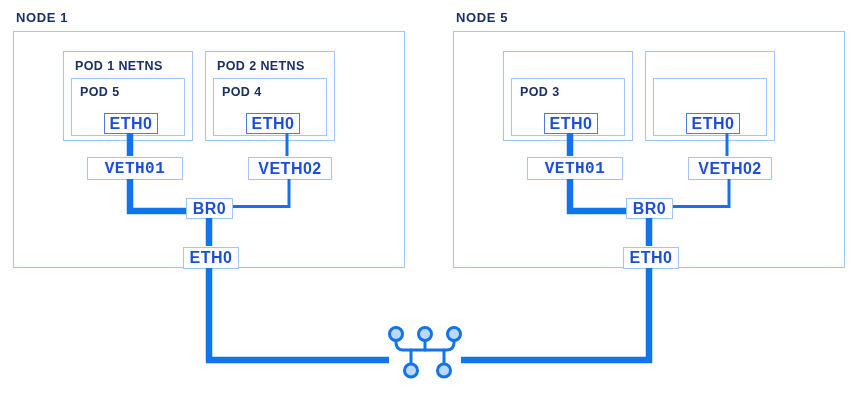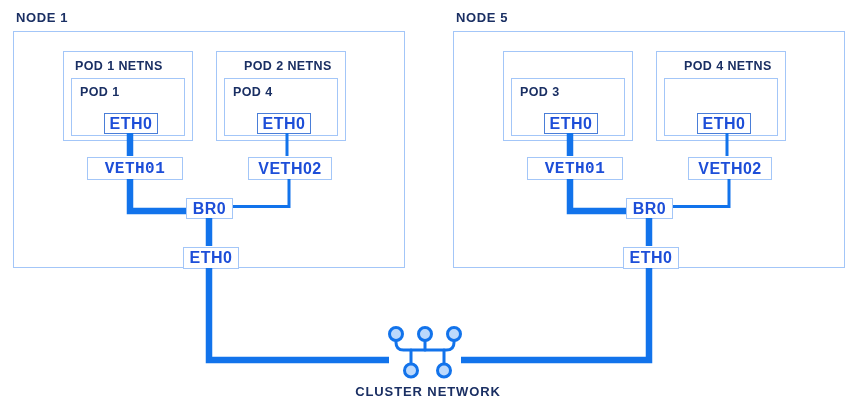--- a/index.html
+++ b/index.html
@@ -35,21 +35,21 @@
   }
   .netns {
     position: absolute;
     top: 19px;
     width: 130px;
     height: 90px;
     border: 1.5px solid #a3c6f8;
     box-sizing: border-box;
   }
   .netns--a { left: 49px; }
-  .netns--b { left: 202px; padding-left: 16px; }
+  .netns--b { left: 191px; }
   .netns-label {
     margin: 7px 0 0 11px;
     font-size: 12.5px;
     letter-spacing: 0.4px;
     white-space: nowrap;
   }
   .podbox {
     position: absolute;
     left: 7px;
     top: 26px;
@@ -113,21 +113,21 @@
 <body>
 
 <div class="canvas">
 
   <div class="node node--1">
     <div class="node-label">NODE 1</div>
 
     <div class="netns netns--a">
       <div class="netns-label">POD 1 NETNS</div>
       <div class="podbox">
-        <div class="podbox-label">POD 1</div>
+        <div class="podbox-label">POD 5</div>
         <div class="chip chip--ethpod">ETH0</div>
       </div>
     </div>
 
     <div class="netns netns--b">
       <div class="netns-label">POD 2 NETNS</div>
       <div class="podbox">
         <div class="podbox-label">POD 4</div>
         <div class="chip chip--ethpod">ETH0</div>
       </div>
@@ -143,21 +143,20 @@
     <div class="node-label">NODE 5</div>
 
     <div class="netns netns--a">
       <div class="podbox">
         <div class="podbox-label">POD 3</div>
         <div class="chip chip--ethpod">ETH0</div>
       </div>
     </div>
 
     <div class="netns netns--b">
-      <div class="netns-label">POD 4 NETNS</div>
       <div class="podbox">
         <div class="chip chip--ethpod">ETH0</div>
       </div>
     </div>
 
     <div class="chip veth--a">VETH01</div>
     <div class="chip veth--b">VETH02</div>
     <div class="chip br0">BR0</div>
     <div class="chip eth-node">ETH0</div>
   </div>
@@ -186,15 +185,14 @@
       <path d="M411,350 V364" fill="none"></path>
       <path d="M444,350 V364" fill="none"></path>
       <circle cx="396" cy="334" r="6.5" fill="#bcd9fc"></circle>
       <circle cx="425" cy="334" r="6.5" fill="#bcd9fc"></circle>
       <circle cx="454" cy="334" r="6.5" fill="#bcd9fc"></circle>
       <circle cx="411" cy="370.5" r="6.5" fill="#bcd9fc"></circle>
       <circle cx="444" cy="370.5" r="6.5" fill="#bcd9fc"></circle>
     </g>
   </svg>
 
-  <div class="cluster-label">CLUSTER NETWORK</div>
 
 </div>
 
 </body></html>

